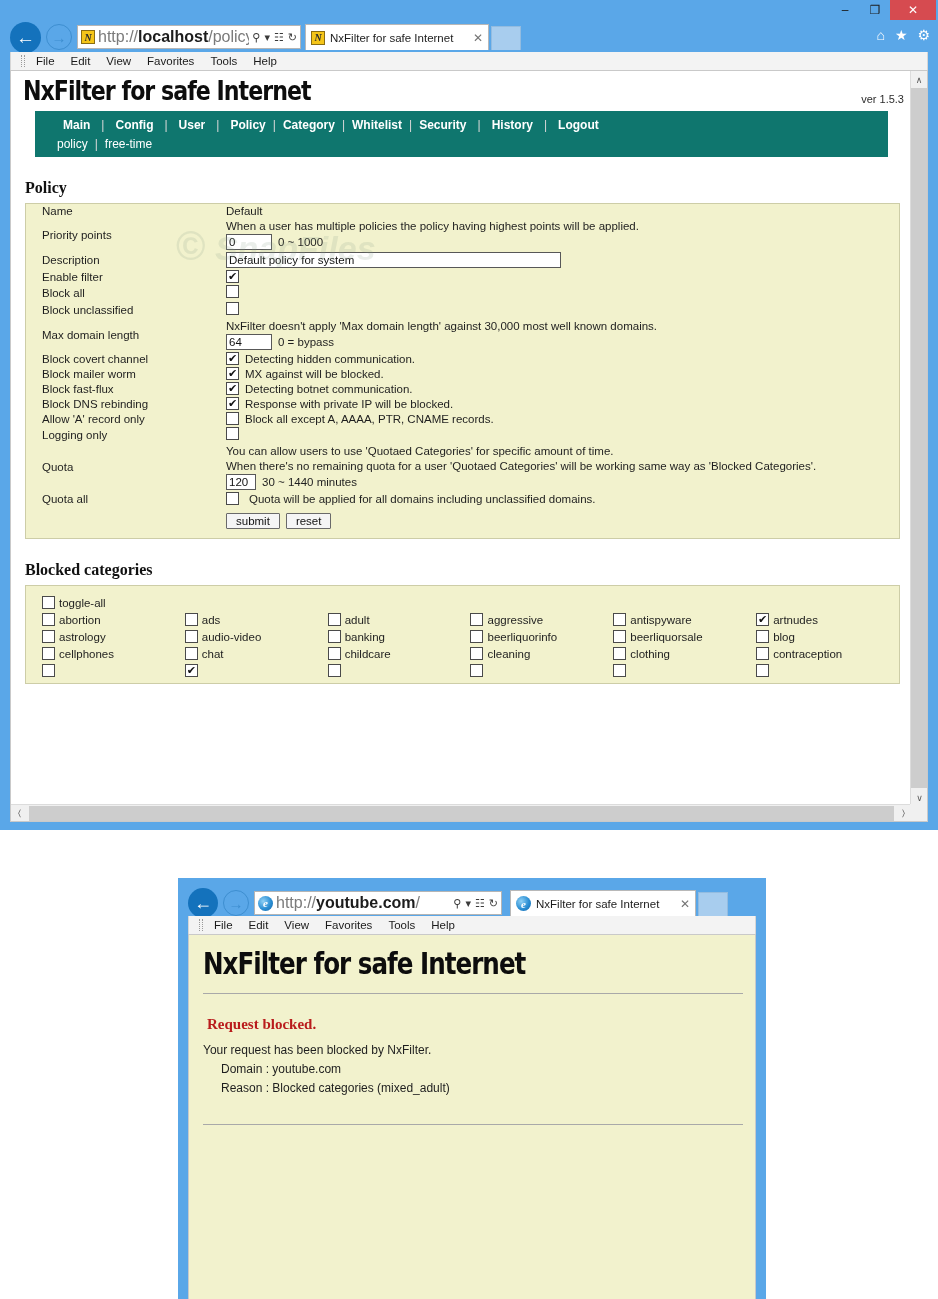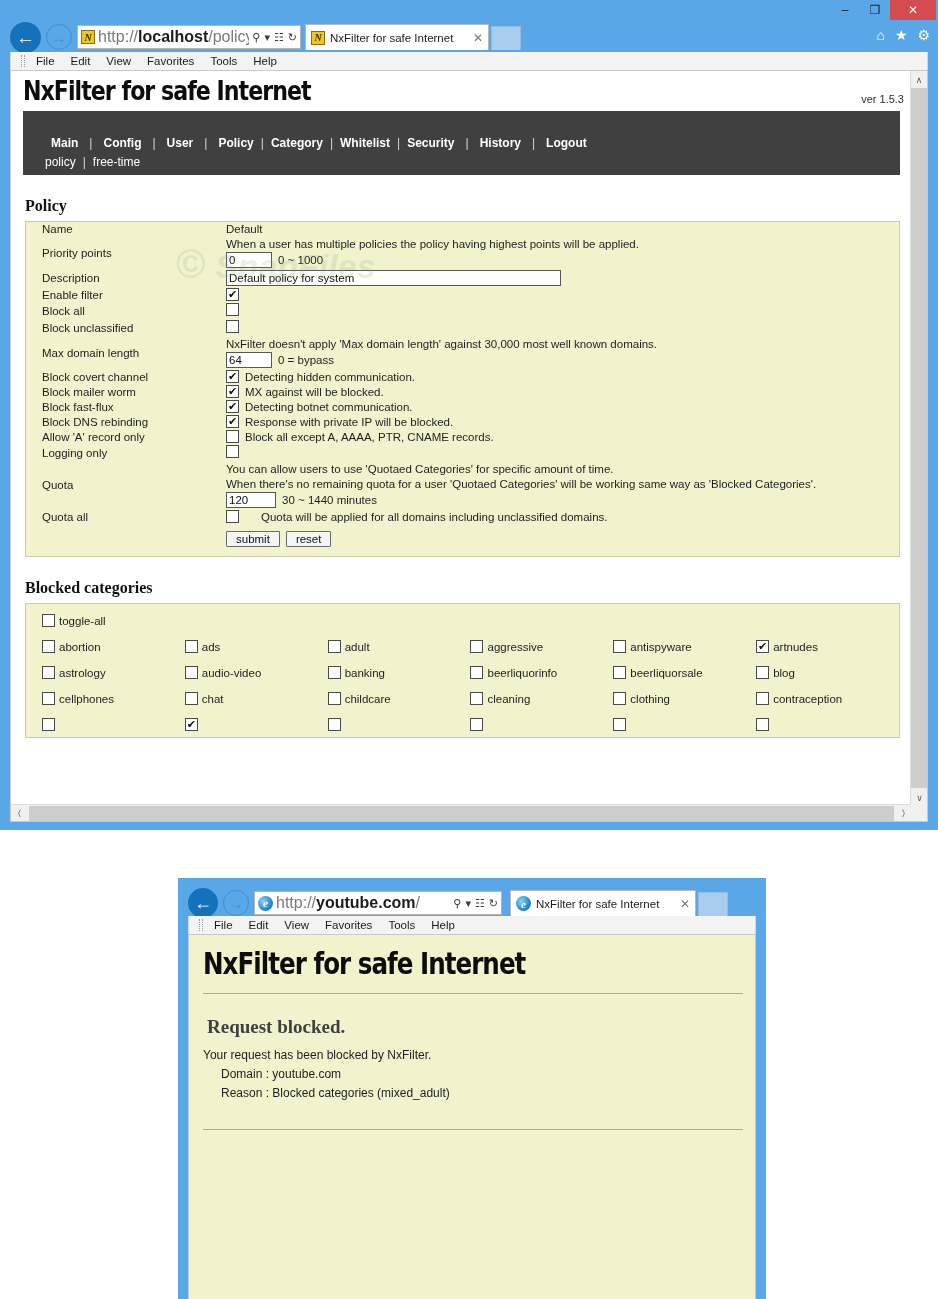--- a/index.html
+++ b/index.html
@@ -114,21 +114,21 @@
   .brandbar { position: relative; height: 40px; padding: 6px 12px 0 12px; }
   .brand {
     font-family: "DejaVu Sans", sans-serif;
     font-weight: bold; font-size: 27px; letter-spacing: -1.2px;
     color: #0d0d0d; line-height: 1; transform: scaleX(0.82); transform-origin: left center;
     display: inline-block;
   }
   .ver { position: absolute; right: 8px; top: 22px; font-size: 11px; color: #2c2c2c; }
 
   .navmenu {
-    margin: 0 12px; background: #404040; color: #fff; padding: 25px 0 6px 0;
+    margin: 0 24px; background: #0f766e; color: #fff; padding: 7px 0 6px 0;
     font-size: 12px;
   }
   .navmenu .row1, .navmenu .row2 { display: flex; align-items: center; }
   .navmenu .row1 { padding-left: 28px; }
   .navmenu .row2 { padding-left: 22px; margin-top: 5px; }
   .navmenu a { color: #ffffff; text-decoration: none; font-weight: bold; }
   .navmenu .row2 a { font-weight: normal; }
   .navmenu .sep { color: #d8d8d8; padding: 0 11px; }
   .navmenu .sep.tight { padding: 0 7px; }
 
@@ -160,21 +160,21 @@
     width: 13px; height: 13px; border: 1px solid #4a4a4a; background: #fff;
     display: inline-flex; align-items: center; justify-content: center; flex: 0 0 auto;
   }
   .cb.on::after { content: "\2714"; font-size: 11px; color: #111; line-height: 1; }
   .btnrow { padding: 6px 0 8px 0; display: flex; gap: 6px; }
   .btn {
     border: 1px solid #6a6a6a; background: #f5f5f5; font-size: 11.5px;
     font-family: "Liberation Sans", sans-serif; padding: 1px 9px; color: #111; border-radius: 1px;
   }
 
-  .catgrid { display: grid; grid-template-columns: repeat(6, 1fr); row-gap: 13px; padding: 10px 0 6px 16px; font-size: 11.5px; }
+  .catgrid { display: grid; grid-template-columns: repeat(6, 1fr); row-gap: 4px; padding: 10px 0 6px 16px; font-size: 11.5px; }
   .catcell { display: flex; align-items: center; gap: 4px; }
   .catcell span { color: #1e1e1e; }
 
   
   #win2 {
     position: absolute; left: 178px; top: 878px; width: 588px; height: 421px;
     background: #5aa7e8;
   }
   #win2 .backbtn { left: 10px; top: 10px; width: 30px; height: 30px; font-size: 18px; }
   #win2 .fwdbtn { left: 45px; top: 12px; }
@@ -185,22 +185,22 @@
     left: 10px; top: 38px; width: 568px;
   }
   #win2 .viewport {
     left: 10px; top: 56px; width: 568px; height: 365px;
     background: #f2f2cd; border: 1px solid #c9c9c9; border-bottom: none;
   }
   #win2 .page { width: 568px; height: 365px; background: #f2f2cd; padding: 0 14px; }
   #win2 .brand { font-size: 30px; }
   .hr { border: none; border-top: 1px solid #a9a9a9; margin: 14px 0 0 0; }
   .blocked-h {
-    font-family: "Liberation Serif", serif; font-size: 19px; font-weight: bold;
-    color: #404040; margin: 22px 0 8px 4px;
+    font-family: "Liberation Serif", serif; font-size: 15px; font-weight: bold;
+    color: #b91c1c; margin: 22px 0 8px 4px;
   }
   .blocked-line { font-size: 12px; color: #1e1e1e; line-height: 19px; }
   .blocked-line.indent { margin-left: 18px; }
 </style>
 </head>
 <body>
 
 <div id="win1">
 
   <div class="titlebar">
@@ -389,29 +389,29 @@
             <td class="fld">
               <span class="cb"></span>
             </td>
           </tr>
           <tr>
             <td class="lbl">Quota</td>
             <td class="fld">
               <div class="hint">You can allow users to use 'Quotaed Categories' for specific amount of time.</div>
               <div class="hint">When there's no remaining quota for a user 'Quotaed Categories' will be working same way as 'Blocked Categories'.</div>
               <div class="inline">
-                <input class="txtin" style="width: 50px;" value="120">
+                <input class="txtin" style="width: 30px;" value="120">
                 <span>30 ~ 1440 minutes</span>
               </div>
             </td>
           </tr>
           <tr>
             <td class="lbl">Quota all</td>
             <td class="fld">
-              <div class="inline" style="gap:22px">
+              <div class="inline" style="gap:10px">
                     <span class="cb"></span>
               <span>Quota will be applied for all domains including unclassified domains.</span>
                   </div>
             </td>
           </tr>
           <tr>
             <td class="lbl"></td>
             <td class="fld">
               <div class="btnrow">
                 <button class="btn">submit</button>

